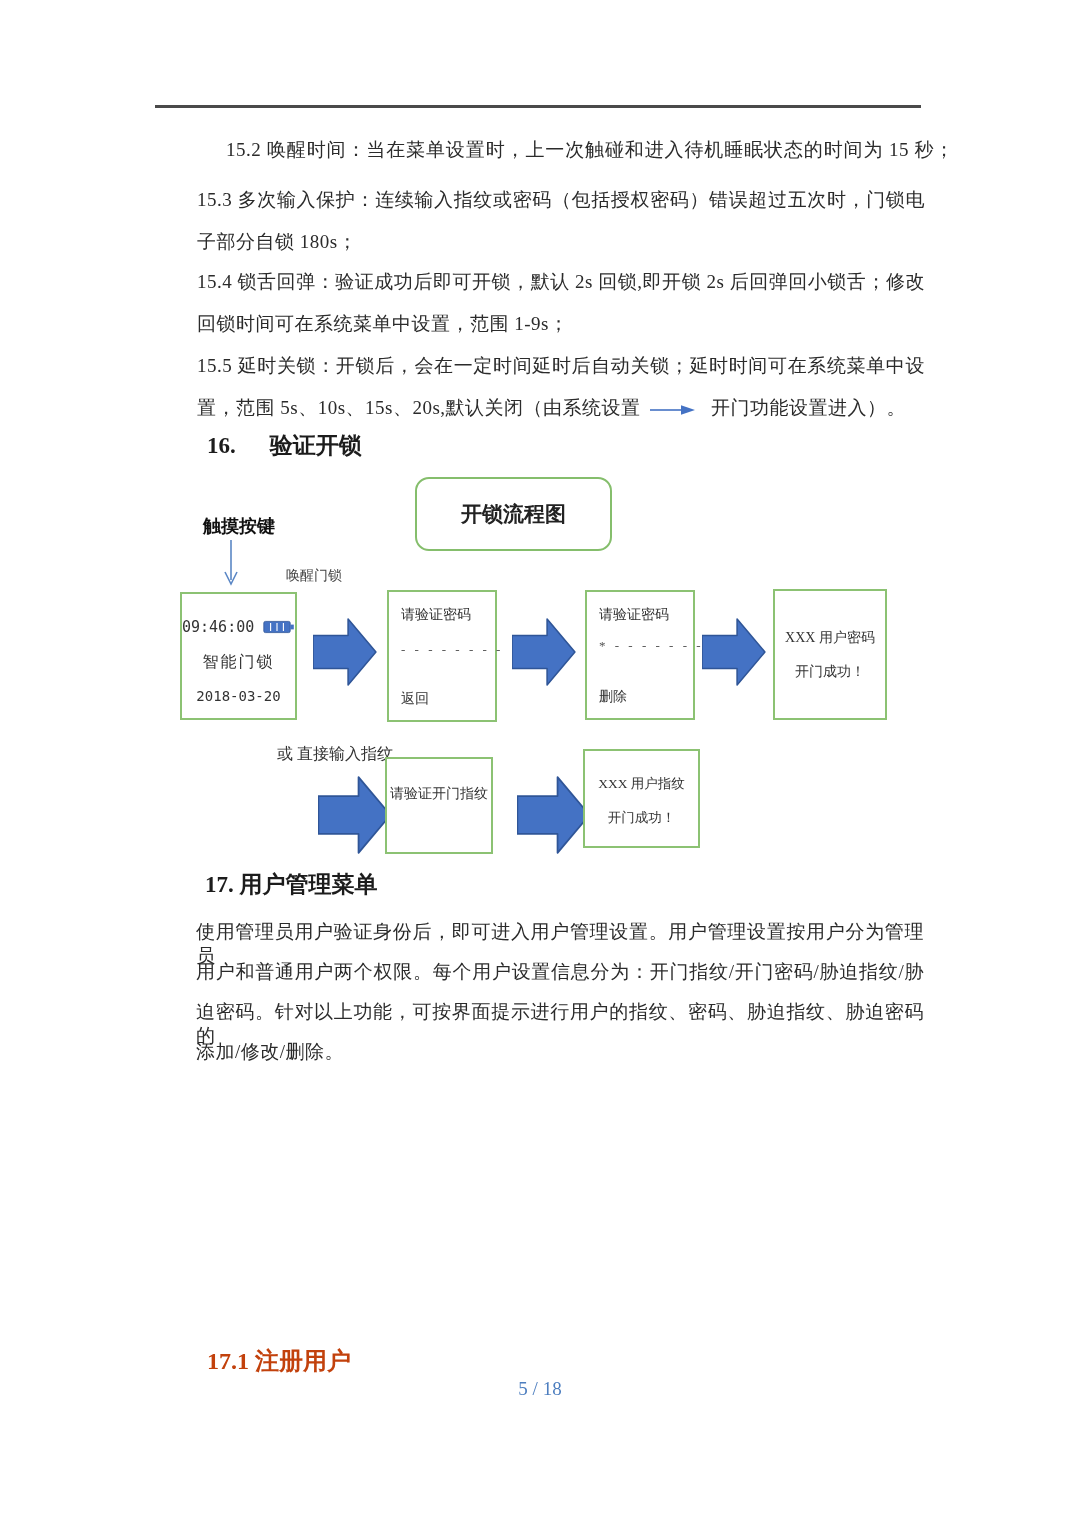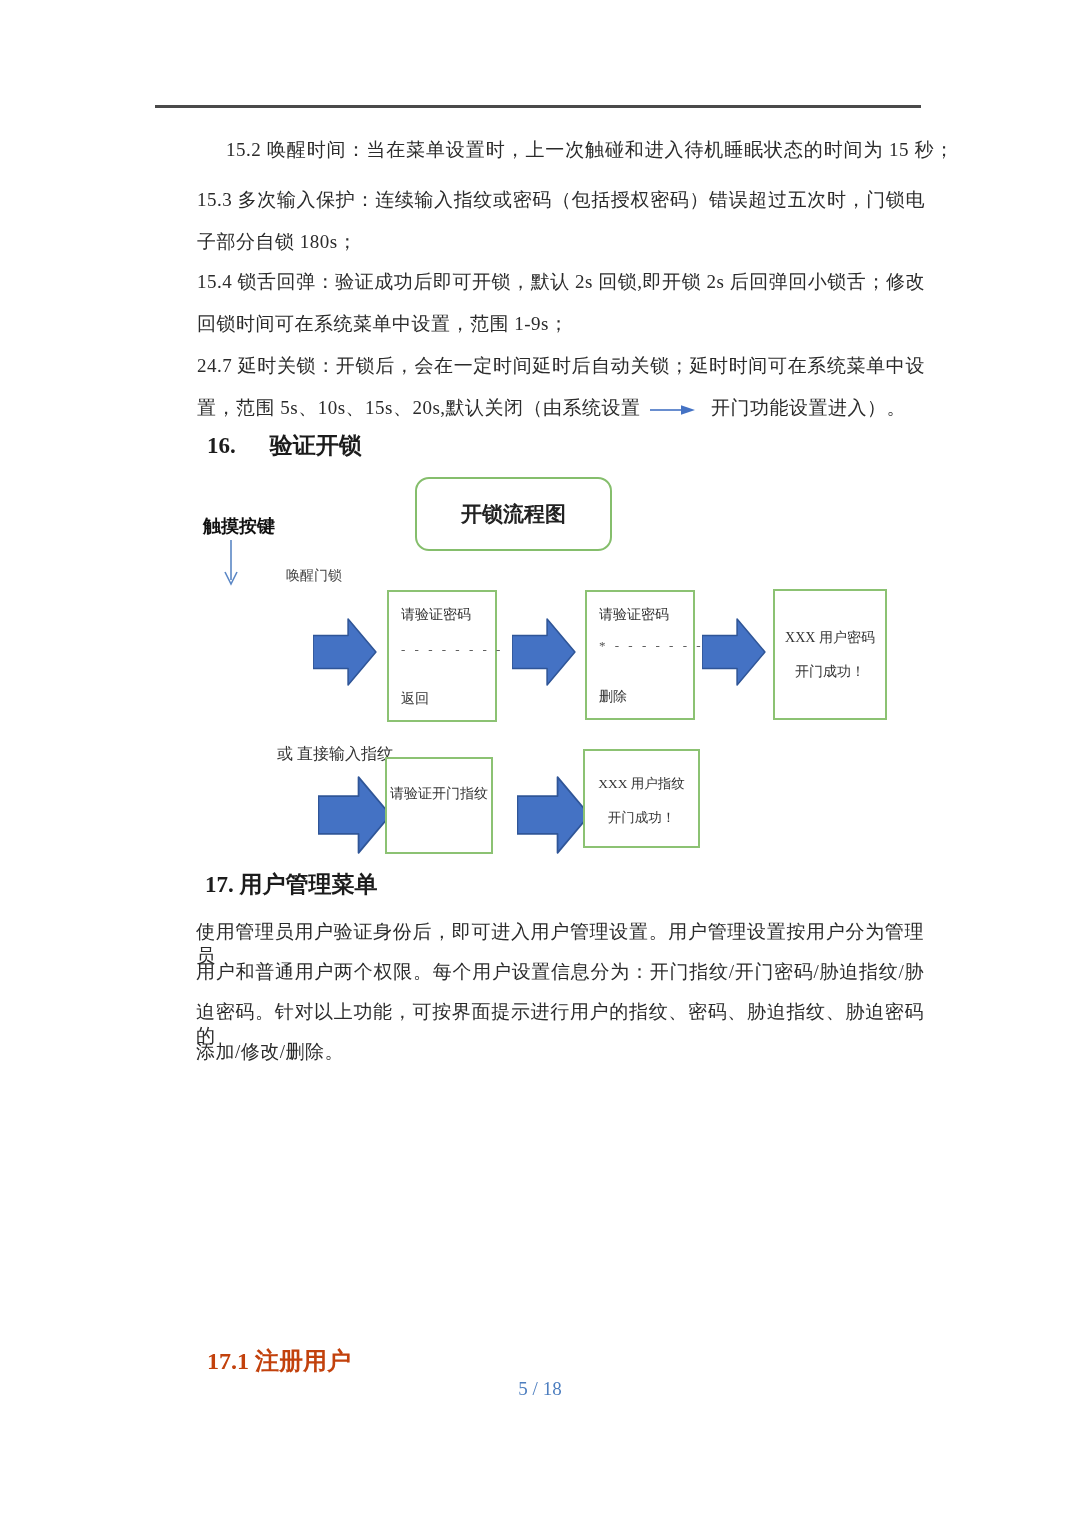--- a/index.html
+++ b/index.html
@@ -35,21 +35,21 @@
 
 <div class="page">
 
   <div class="rule"></div>
 
   <div class="bodyline fill" style="top:138px;margin-left:29px;">15.2 唤醒时间：当在菜单设置时，上一次触碰和进入待机睡眠状态的时间为 15 秒；</div>
   <div class="bodyline fill" style="top:188px;">15.3 多次输入保护：连续输入指纹或密码（包括授权密码）错误超过五次时，门锁电</div>
   <div class="bodyline" style="top:230px;">子部分自锁 180s；</div>
   <div class="bodyline fill" style="top:270px;">15.4 锁舌回弹：验证成功后即可开锁，默认 2s 回锁,即开锁 2s 后回弹回小锁舌；修改</div>
   <div class="bodyline" style="top:312px;">回锁时间可在系统菜单中设置，范围 1-9s；</div>
-  <div class="bodyline fill" style="top:354px;">24.7 延时关锁：开锁后，会在一定时间延时后自动关锁；延时时间可在系统菜单中设</div>
+  <div class="bodyline fill" style="top:354px;">15.5 延时关锁：开锁后，会在一定时间延时后自动关锁；延时时间可在系统菜单中设</div>
   <div class="bodyline" style="top:396px;">
     <span>置，范围 5s、10s、15s、20s,默认关闭（由系统设置</span>
     <svg width="46" height="12" viewBox="0 0 46 12" style="vertical-align:middle;margin:0 10px 0 4px;">
       <line x1="0" y1="6" x2="31" y2="6" stroke="#4472C4" stroke-width="1.6"></line>
       <polygon points="31,1.2 45,6 31,10.8" fill="#4472C4"></polygon>
     </svg>
     <span>开门功能设置进入）。</span>
   </div>
 
   <div class="h16">
@@ -59,20 +59,34 @@
   <div class="fc-title">开锁流程图</div>
 
   <div class="touch-label">触摸按键</div>
 
   <svg class="abs" style="left:223px;top:540px;" width="16" height="46" viewBox="0 0 16 46">
     <line x1="8" y1="0" x2="8" y2="40" stroke="#5B87C5" stroke-width="1.6"></line>
     <polyline points="2,32 8,44 14,32" fill="none" stroke="#5B87C5" stroke-width="1.6"></polyline>
   </svg>
   <div class="wake-label">唤醒门锁</div>
 
+  <div class="screen" style="left:180px;top:592px;width:113px;height:124px;">
+    <div class="scr-line ctr" style="top:24px;white-space:nowrap;">
+      <span class="mono" style="font-size:15px;">09:46:00</span>
+      <svg width="34" height="16" viewBox="0 0 40 20" style="vertical-align:-3px;margin-left:4px;">
+        <rect x="1" y="3" width="33" height="14" rx="2" fill="#4472C4" stroke="#2F5597"></rect>
+        <line x1="9.5" y1="5" x2="9.5" y2="15" stroke="#ffffff" stroke-width="1.4"></line>
+        <line x1="17.5" y1="5" x2="17.5" y2="15" stroke="#ffffff" stroke-width="1.4"></line>
+        <line x1="25.5" y1="5" x2="25.5" y2="15" stroke="#ffffff" stroke-width="1.4"></line>
+        <rect x="34" y="7" width="4.5" height="6" fill="#4472C4"></rect>
+      </svg>
+    </div>
+    <div class="scr-line ctr" style="top:58px;font-size:16px;letter-spacing:2px;">智能门锁</div>
+    <div class="scr-line ctr mono" style="top:94px;font-size:14px;">2018-03-20</div>
+  </div>
 
   <svg class="abs" style="left:313px;top:618px;" width="64" height="68" viewBox="0 0 62 66">
     <polygon points="0,17 34,17 34,1 61,33 34,65 34,49 0,49" fill="#4472C4" stroke="#2F5597" stroke-width="1.5" stroke-linejoin="round"></polygon>
   </svg>
 
   <div class="screen" style="left:387px;top:590px;width:106px;height:128px;">
     <div class="scr-line" style="top:14px;left:12px;width:auto;">请验证密码</div>
     <div class="scr-line dashes" style="top:50px;left:12px;width:auto;font-size:13px;">- - - - - - - -</div>
     <div class="scr-line" style="top:98px;left:12px;width:auto;">返回</div>
   </div>

